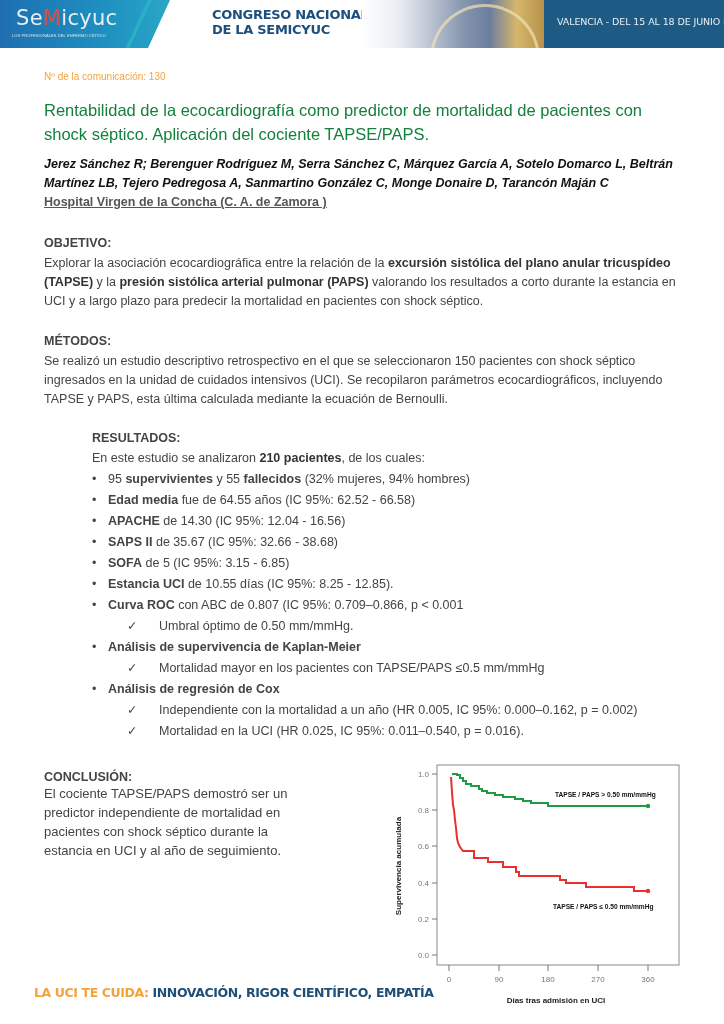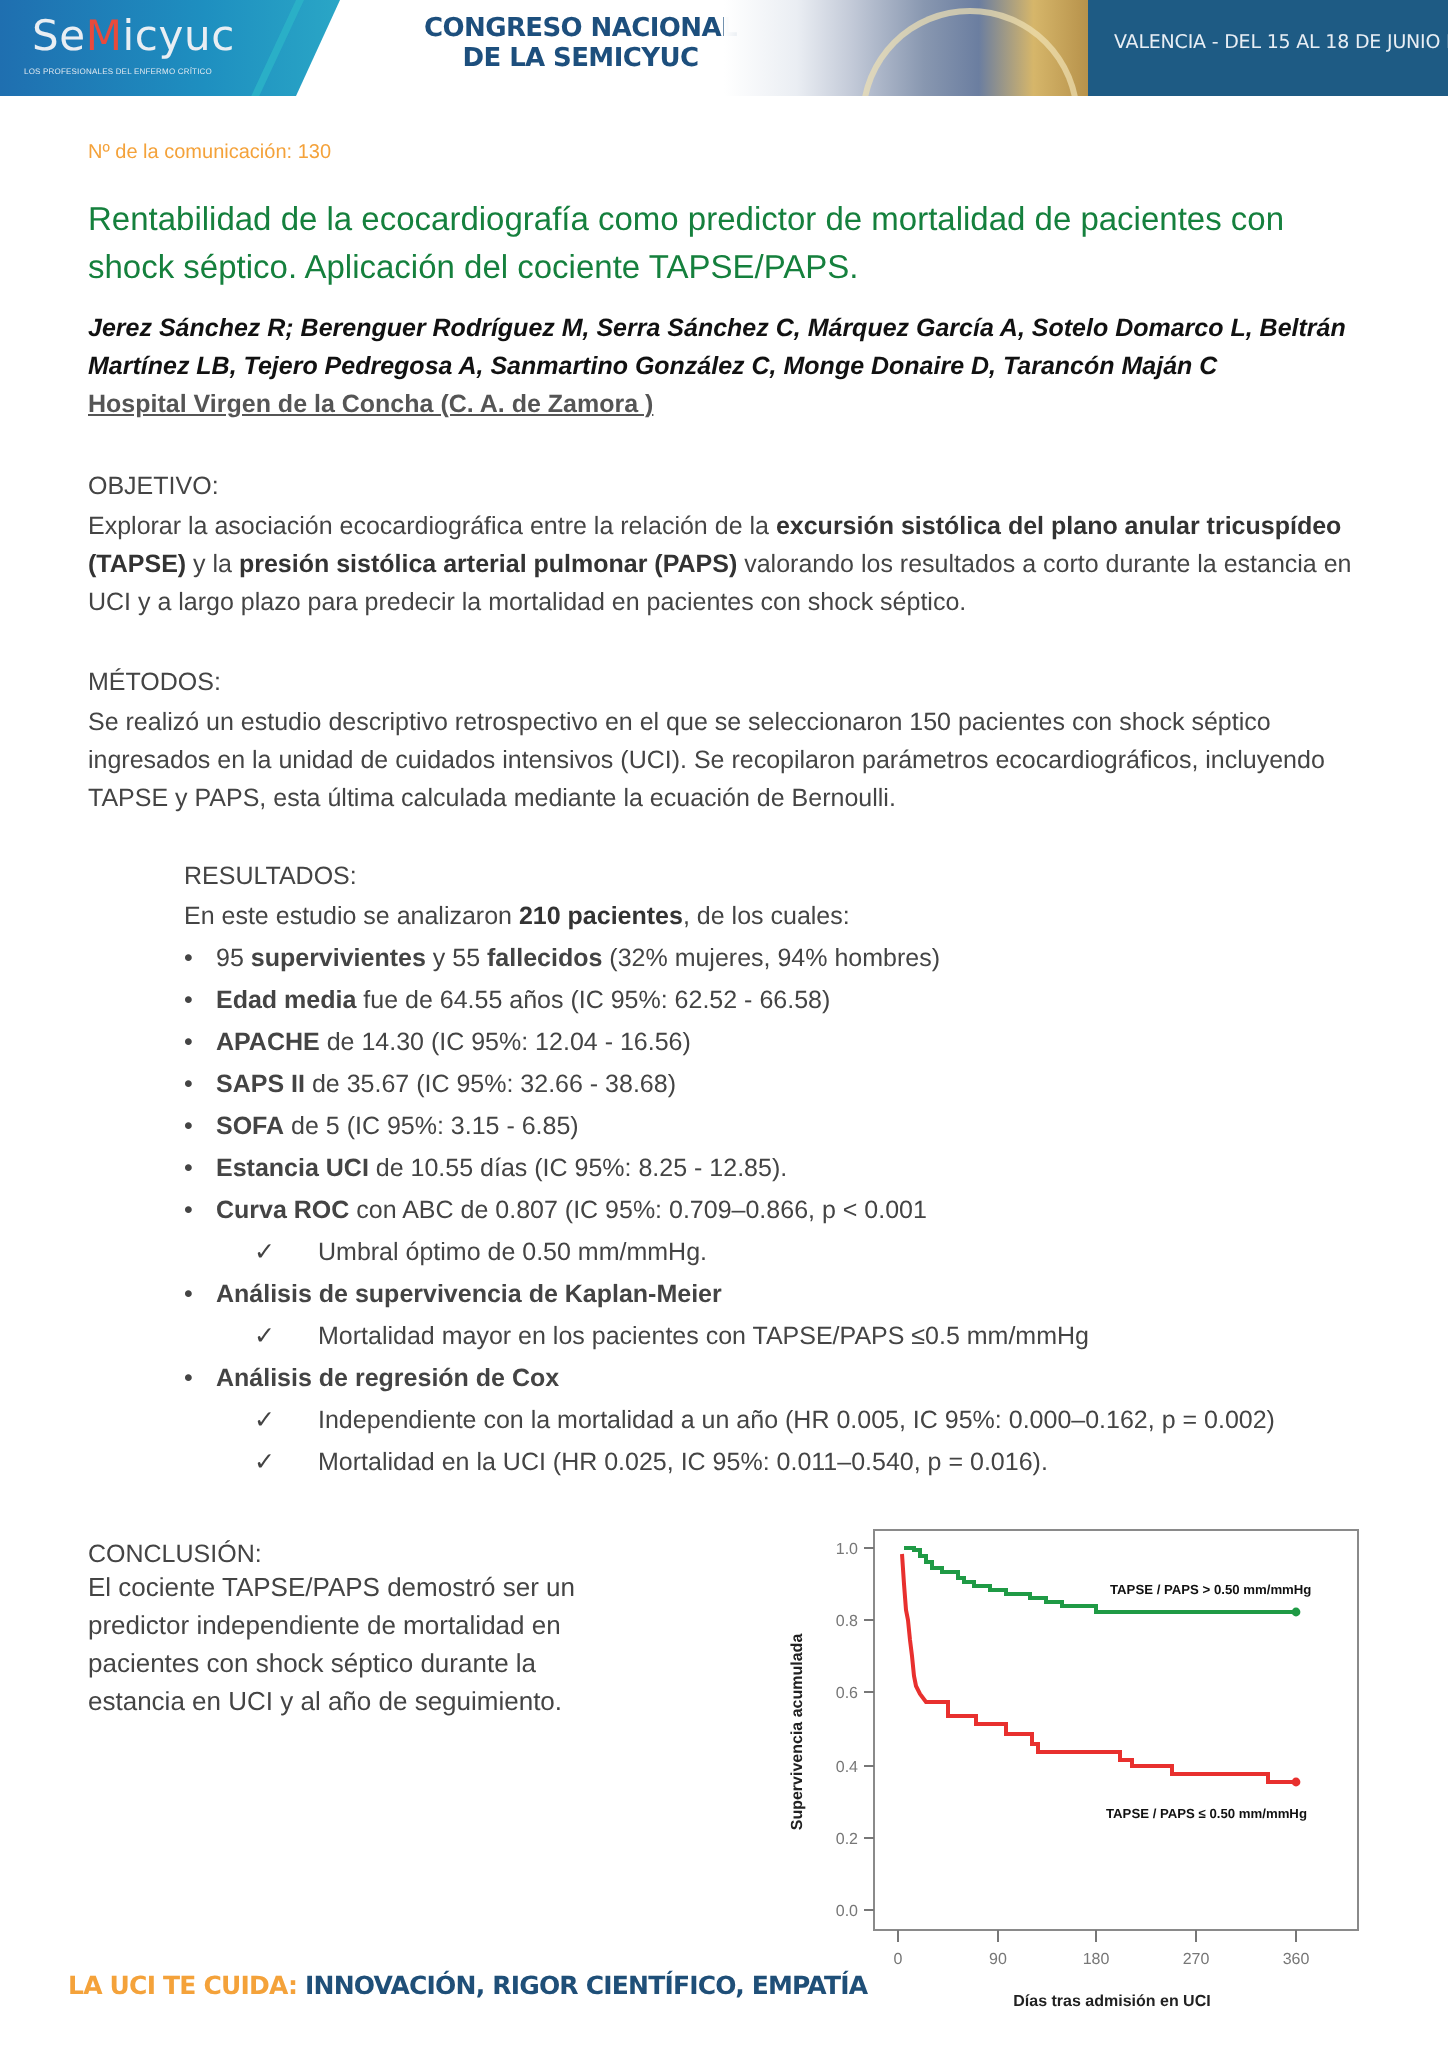--- a/index.html
+++ b/index.html
@@ -1,41 +1,41 @@
 <!DOCTYPE html>
 <html><head>
 <meta charset="utf-8">
 <style>
   * { box-sizing: border-box; margin: 0; padding: 0; }
   html, body { width: 724px; height: 1024px; background: #ffffff; overflow: hidden; }
   body { font-family: "Liberation Sans", sans-serif; color: #3f3f3f; position: relative; }
 
   
-  .banner { position: absolute; left: 0; top: 0; width: 724px; height: 48px; overflow: hidden; background: #ffffff; text-align: center; }
+  .banner { position: absolute; left: 0; top: 0; width: 724px; height: 48px; overflow: hidden; background: #ffffff; }
   .banner-logo-bg { position: absolute; left: 0; top: 0; width: 170px; height: 48px;
     background: linear-gradient(90deg, #1f6fb0 0%, #1e8fc0 60%, #2aa6c6 100%);
     clip-path: polygon(0 0, 170px 0, 148px 48px, 0 48px); }
   .banner-stripe { position: absolute; left: 148px; top: 0; width: 4px; height: 60px; background: #2bb3c8;
     transform: skewX(-25deg); transform-origin: top left; opacity: 0.85; }
   .logo-text { position: absolute; left: 16px; top: 6px; font-family: "DejaVu Sans", sans-serif; font-size: 21px; color: #e9eef3; letter-spacing: 0.3px; }
   .logo-text .m { color: #e84a3c; }
   .logo-sub { position: absolute; left: 12px; top: 33px; font-size: 4px; color: #dfe8f0; letter-spacing: 0.1px; }
   .lx { position: absolute; left: 174px; top: 3px; font-family: "DejaVu Sans", sans-serif; font-size: 34px; font-weight: bold; color: #f5a623; letter-spacing: -2px; line-height: 40px; margin-top: 46px; }
   .congreso { position: absolute; left: 212px; top: 7px; font-family: "DejaVu Sans", sans-serif; font-size: 13px; line-height: 15px; color: #1d4f7d; font-weight: bold; letter-spacing: -0.3px; }
   .city-img { position: absolute; left: 362px; top: 0; width: 182px; height: 48px;
     background: linear-gradient(90deg, rgba(255,255,255,1) 0%, rgba(220,226,235,0.6) 20%, #c3cad8 35%, #8897b0 55%, #6b7ea0 70%, #d6b66a 85%, #b7924b 100%); }
   .city-arch { position: absolute; left: 430px; top: 4px; width: 110px; height: 60px; border-radius: 60px 60px 0 0; border: 3px solid rgba(240,225,180,0.7); border-bottom: none; }
   .date-box { position: absolute; left: 544px; top: 0; width: 180px; height: 48px; background: #1e5b84; }
   .date-text { position: absolute; left: 557px; top: 16px; font-family: "DejaVu Sans", sans-serif; font-size: 9.5px; color: #e8eef4; letter-spacing: -0.1px; white-space: nowrap; }
   .comm-num { position: absolute; left: 44px; top: 71px; font-size: 10px; color: #f4a23a; }
   .title { position: absolute; left: 44px; top: 98px; width: 640px; font-size: 16.5px; line-height: 24px; color: #15803d; }
   .authors { position: absolute; left: 44px; top: 155px; width: 640px; font-size: 12.5px; line-height: 19px; color: #111; font-weight: bold; font-style: italic; }
   .hospital { position: absolute; left: 44px; top: 195px; font-size: 12.5px; color: #555; font-weight: bold; text-decoration: underline; }
 
-  .sec-head { font-size: 12.5px; font-weight: normal; color: #444; }
+  .sec-head { font-size: 12.5px; font-weight: bold; color: #444; }
   .para { font-size: 12.5px; line-height: 19px; color: #444; }
   .para b { color: #333; }
   .block { position: absolute; left: 44px; width: 640px; }
 
   .list { list-style: none; }
   .list li { position: relative; padding-left: 16px; font-size: 12.5px; line-height: 21px; color: #444; }
   .list li .bullet { position: absolute; left: 0; top: 0; }
   .sub { position: relative; padding-left: 67px !important; }
   .sub .check { position: absolute; left: 35px; top: 0; }
 

